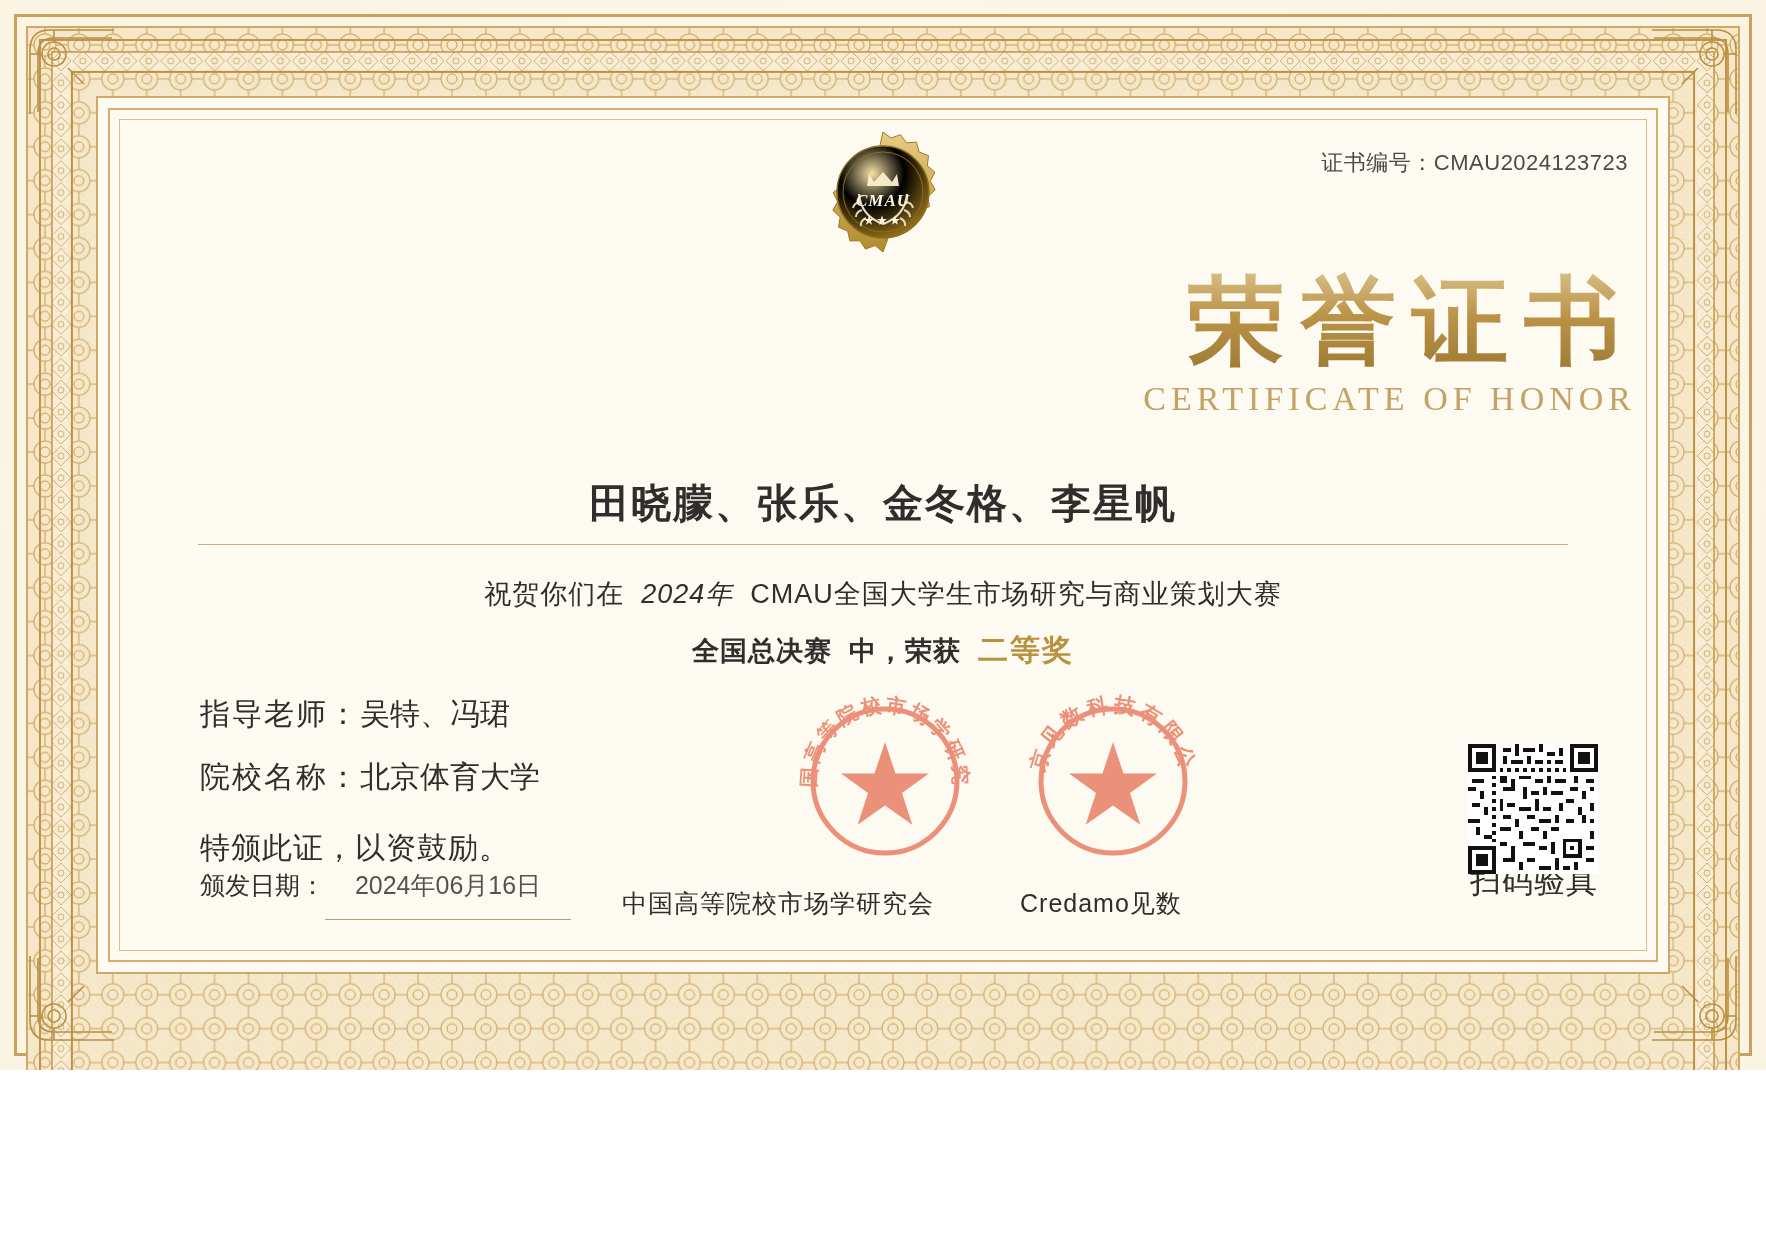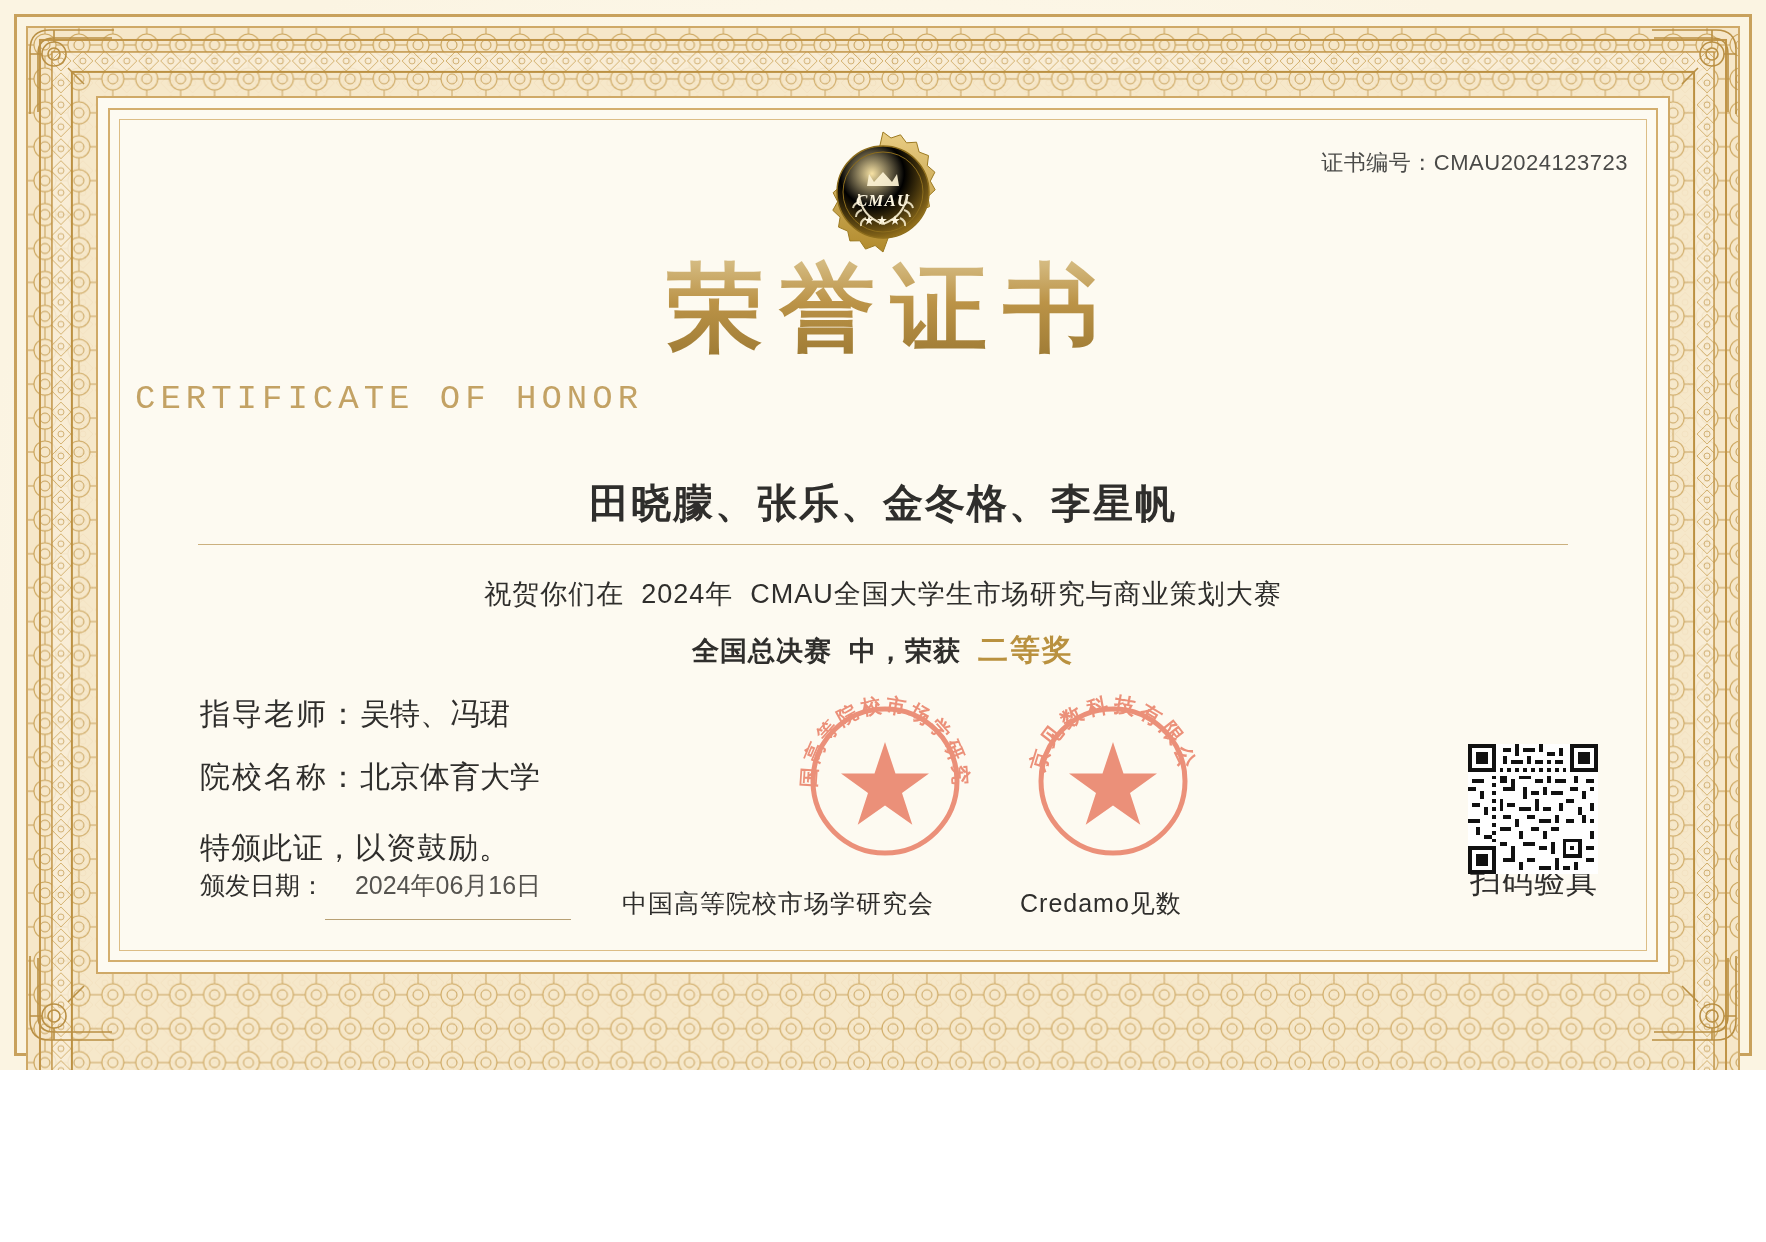--- a/index.html
+++ b/index.html
@@ -105,40 +105,40 @@
     left: 50%;
     top: 0px;
     transform: translateX(-50%);
     width: 128px;
     height: 128px;
   }
 
   
   .title-cn {
     position: absolute;
-    top: 128px;
+    top: 141px;
     left: 0; right: 0;
-    text-align: center;
+    text-align: right;
     font-family: "DejaVu Serif", "Liberation Serif", serif;
     font-weight: 700;
     font-size: 96px;
     letter-spacing: 16px;
     text-indent: 16px;
     background: linear-gradient(180deg, #d8c089 0%, #bb9347 45%, #9d7a34 100%);
     -webkit-background-clip: text;
     background-clip: text;
     color: transparent;
     line-height: 1.08;
   }
   .title-en {
     position: absolute;
     top: 252px;
     left: 0; right: 0;
-    text-align: left;
-    font-family: Liberation Mono, monospace;
+    text-align: right;
+    font-family: Liberation Serif, serif;
     font-size: 34px;
     letter-spacing: 5px;
     text-indent: 5px;
     color: #c3a264;
   }
 
   
   .recipients {
     position: absolute;
     top: 348px;
@@ -168,21 +168,21 @@
     letter-spacing: 1px;
   }
   .body-line.l1 { top: 448px; }
   .body-line.l2 { top: 502px; font-weight: 700; }
   .award {
     color: #b9913f;
     font-weight: 700;
     font-size: 30px;
     letter-spacing: 2px;
   }
-  .year { letter-spacing: 1px; }
+  .year { letter-spacing: 1px; font-style: italic; }
 
   
   .info {
     position: absolute;
     left: 70px;
     top: 566px;
     font-size: 30px;
     color: #2f2e2c;
   }
   .info .row {

